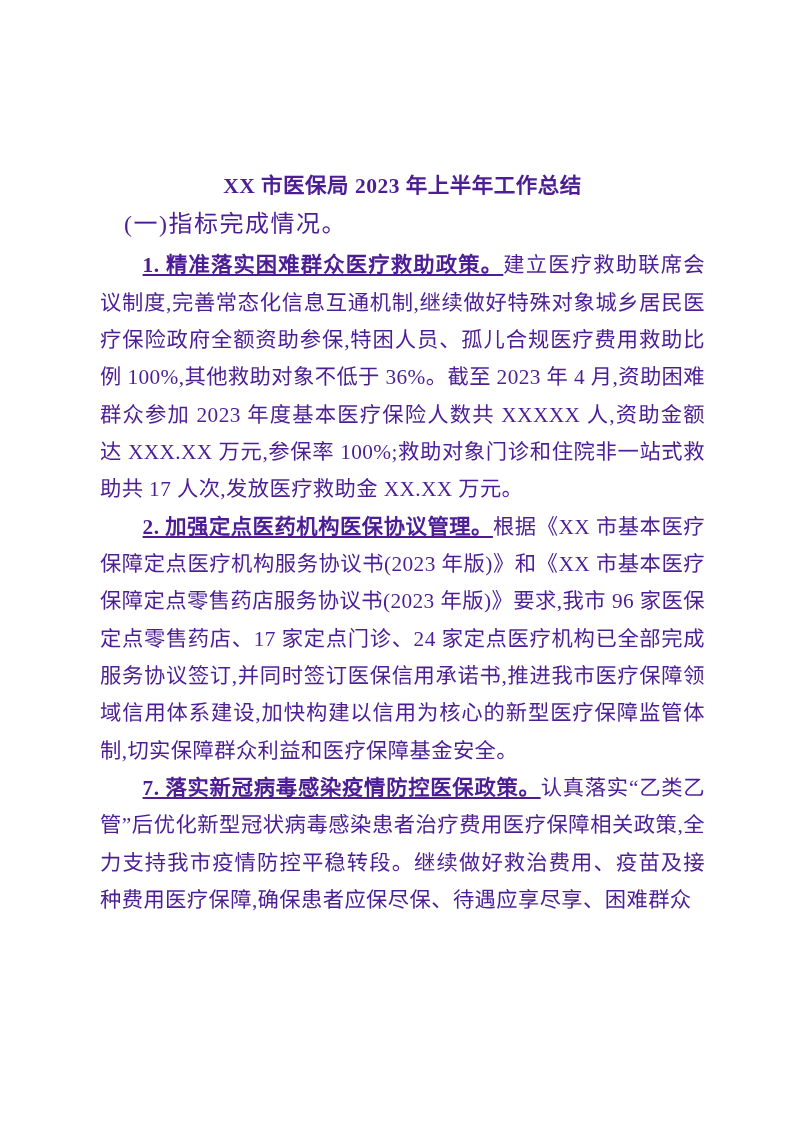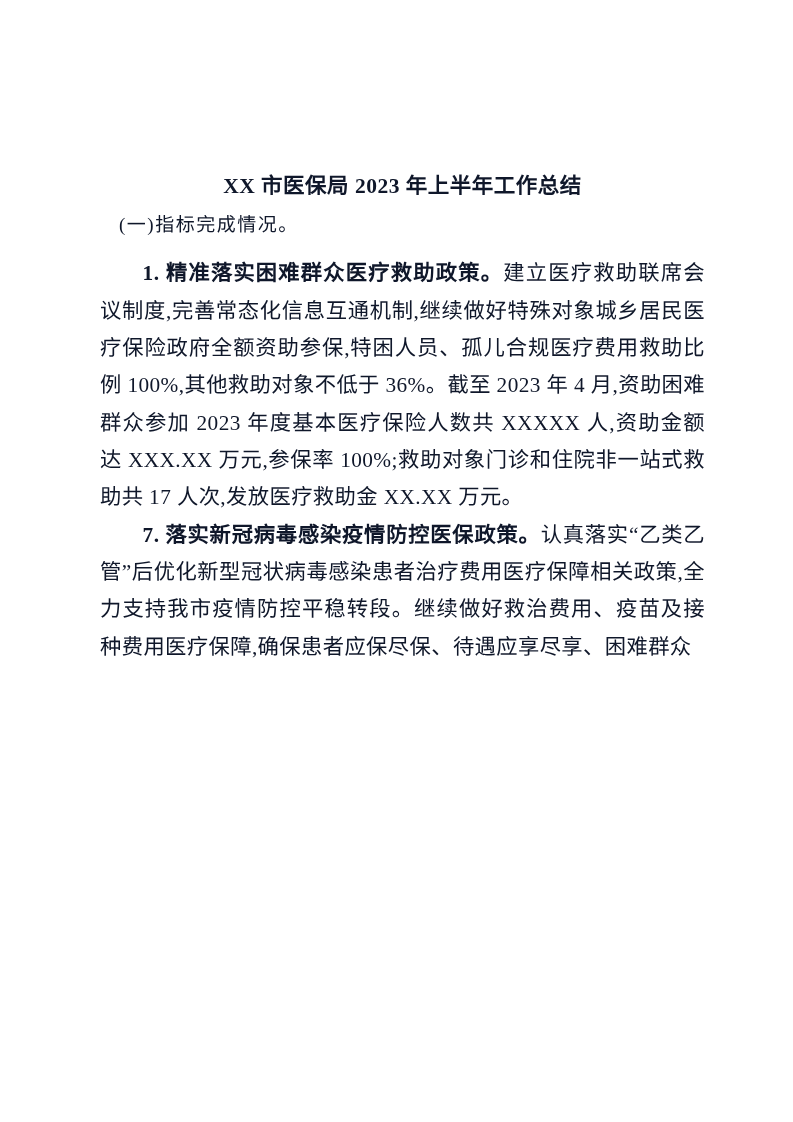--- a/index.html
+++ b/index.html
@@ -7,21 +7,21 @@
     padding: 0;
     background: #ffffff;
   }
   .page {
     position: relative;
     width: 793px;
     height: 1122px;
     box-sizing: border-box;
     margin: 0 auto;
     background: #ffffff;
-    color: #0f172a;
+    color: #4c1d95;
     padding: 166px 88px 0 100px;
     overflow: hidden;
     font-family: "Liberation Serif", "DejaVu Serif", serif;
   }
   .doc-title {
     margin: 0;
     font-size: 21.5px;
     font-weight: bold;
     line-height: 40px;
     text-align: center;
@@ -30,47 +30,49 @@
   }
   .sec-heading {
     margin: 20px 0 0 0;
     font-size: 22px;
     font-weight: bold;
     line-height: 37.33px;
     text-indent: 2em;
     letter-spacing: 1px;
   }
   .sub-heading {
-    margin: 0 0 12px 0;
-    font-size: 19px;
+    margin: 0 0 4px 0;
+    font-size: 24px;
     font-weight: normal;
     line-height: 37.33px;
     text-indent: 1em;
     letter-spacing: 1.5px;
   }
   .body-para {
     margin: 0;
     font-size: 21.3px;
     line-height: 37.33px;
     text-indent: 2em;
     text-align: justify;
     letter-spacing: 0.4px;
   }
   .body-para .lead {
     font-weight: bold;
+    text-decoration: underline;
   }
 </style>
 </head>
 <body>
 
 <div class="page">
 
   <h1 class="doc-title">XX 市医保局 2023 年上半年工作总结</h1>
 
 
   <h3 class="sub-heading">(一)指标完成情况。</h3>
 
   <p class="body-para"><span class="lead">1. 精准落实困难群众医疗救助政策。</span><span>建立医疗救助联席会议制度,完善常态化信息互通机制,继续做好特殊对象城乡居民医疗保险政府全额资助参保,特困人员、孤儿合规医疗费用救助比例 100%,其他救助对象不低于 36%。截至 2023 年 4 月,资助困难群众参加 2023 年度基本医疗保险人数共 XXXXX 人,资助金额达 XXX.XX 万元,参保率 100%;救助对象门诊和住院非一站式救助共 17 人次,发放医疗救助金 XX.XX 万元。</span></p>
 
+  <p class="body-para"><span class="lead">2. 加强定点医药机构医保协议管理。</span><span>根据《XX 市基本医疗保障定点医疗机构服务协议书(2023 年版)》和《XX 市基本医疗保障定点零售药店服务协议书(2023 年版)》要求,我市 96 家医保定点零售药店、17 家定点门诊、24 家定点医疗机构已全部完成服务协议签订,并同时签订医保信用承诺书,推进我市医疗保障领域信用体系建设,加快构建以信用为核心的新型医疗保障监管体制,切实保障群众利益和医疗保障基金安全。</span></p>
 
   <p class="body-para"><span class="lead">7. 落实新冠病毒感染疫情防控医保政策。</span><span>认真落实“乙类乙管”后优化新型冠状病毒感染患者治疗费用医疗保障相关政策,全力支持我市疫情防控平稳转段。继续做好救治费用、疫苗及接种费用医疗保障,确保患者应保尽保、待遇应享尽享、困难群众</span></p>
 
 </div>
 
 </body></html>

